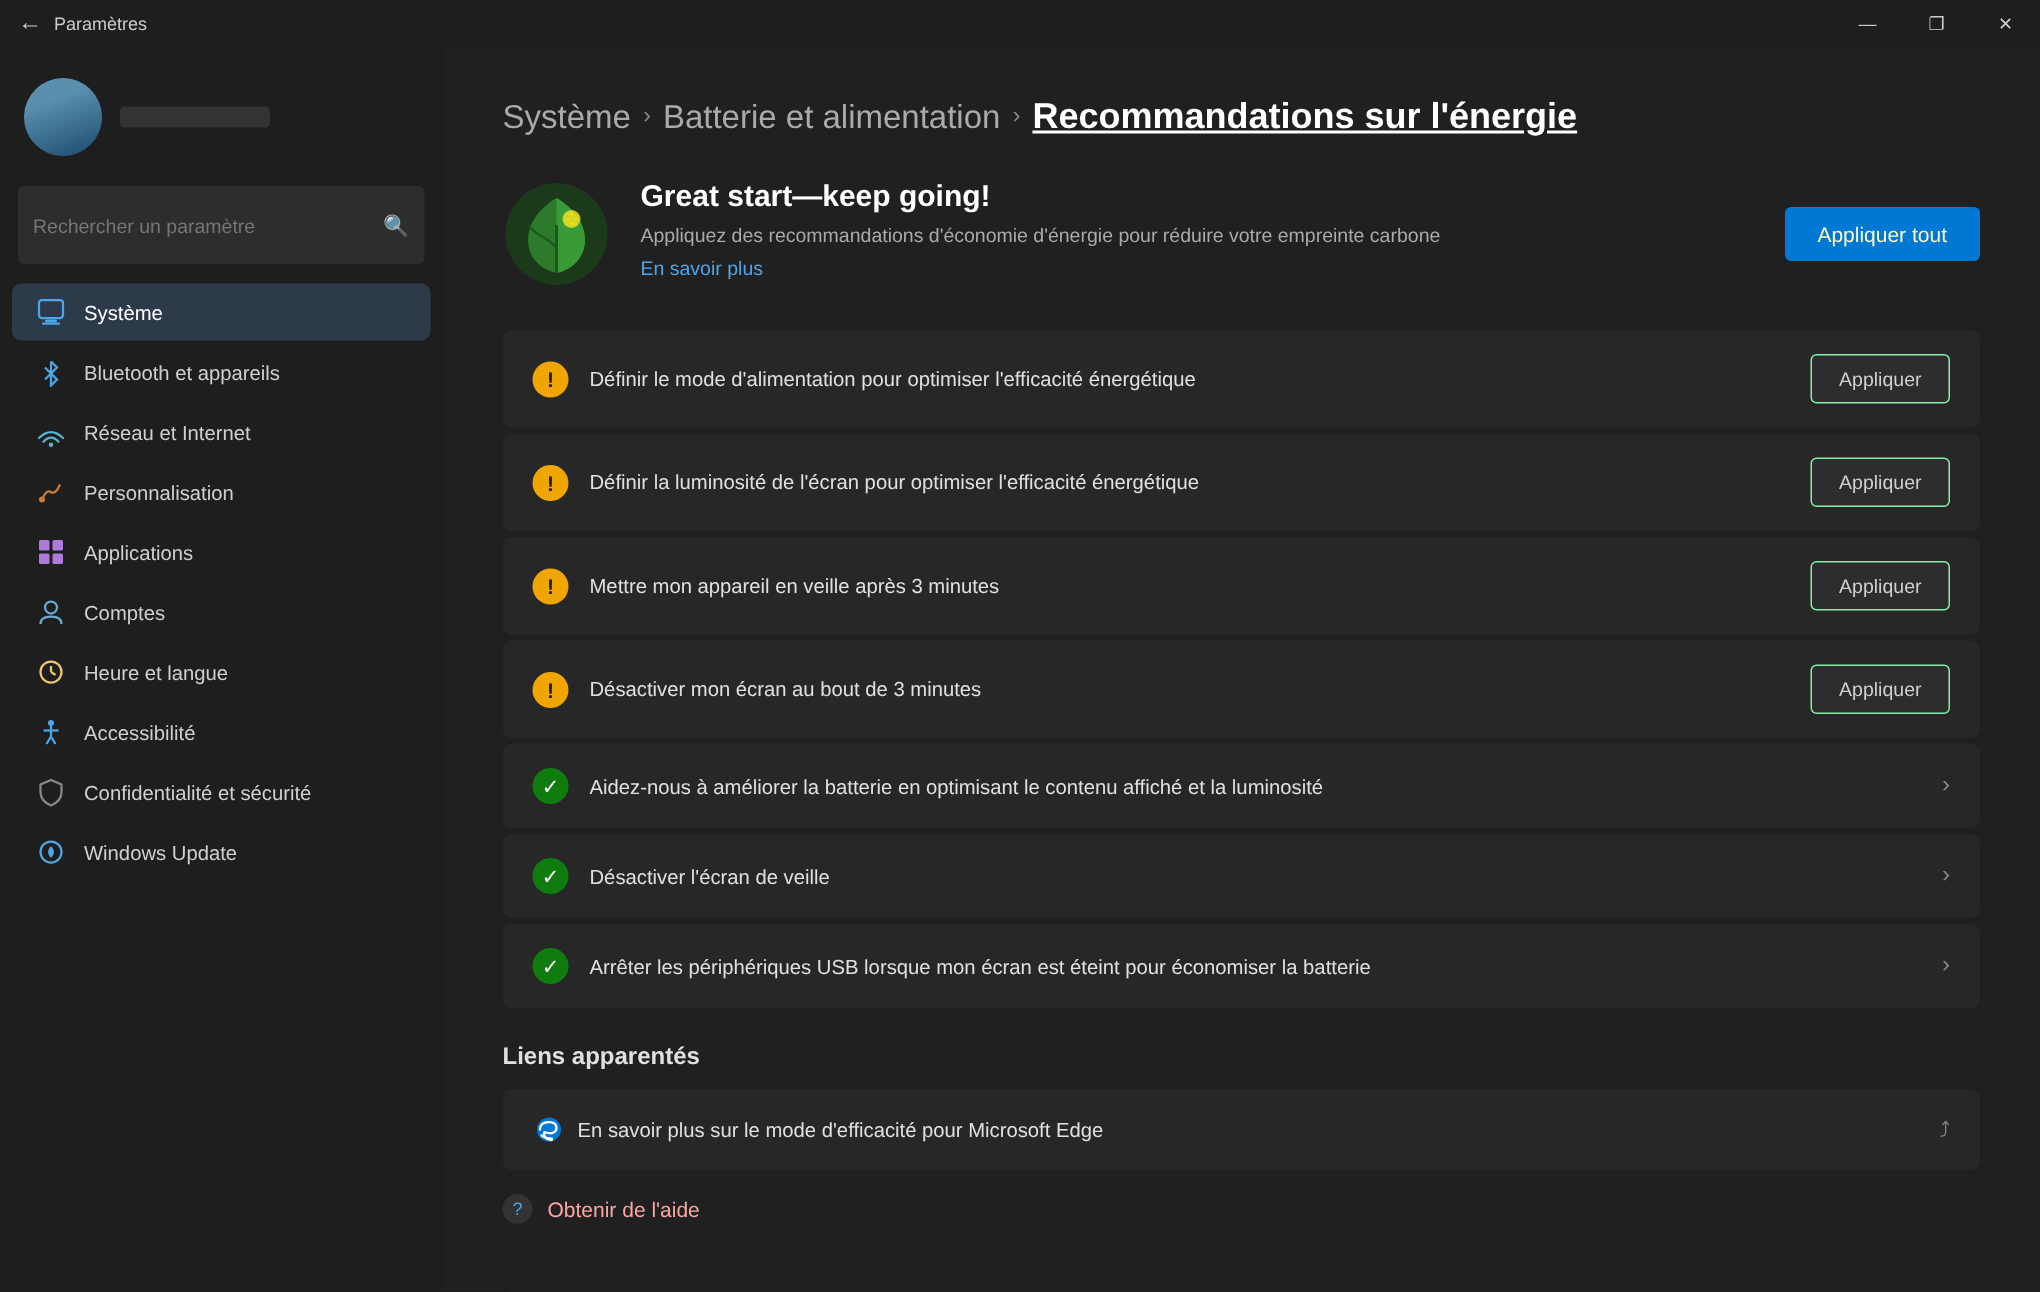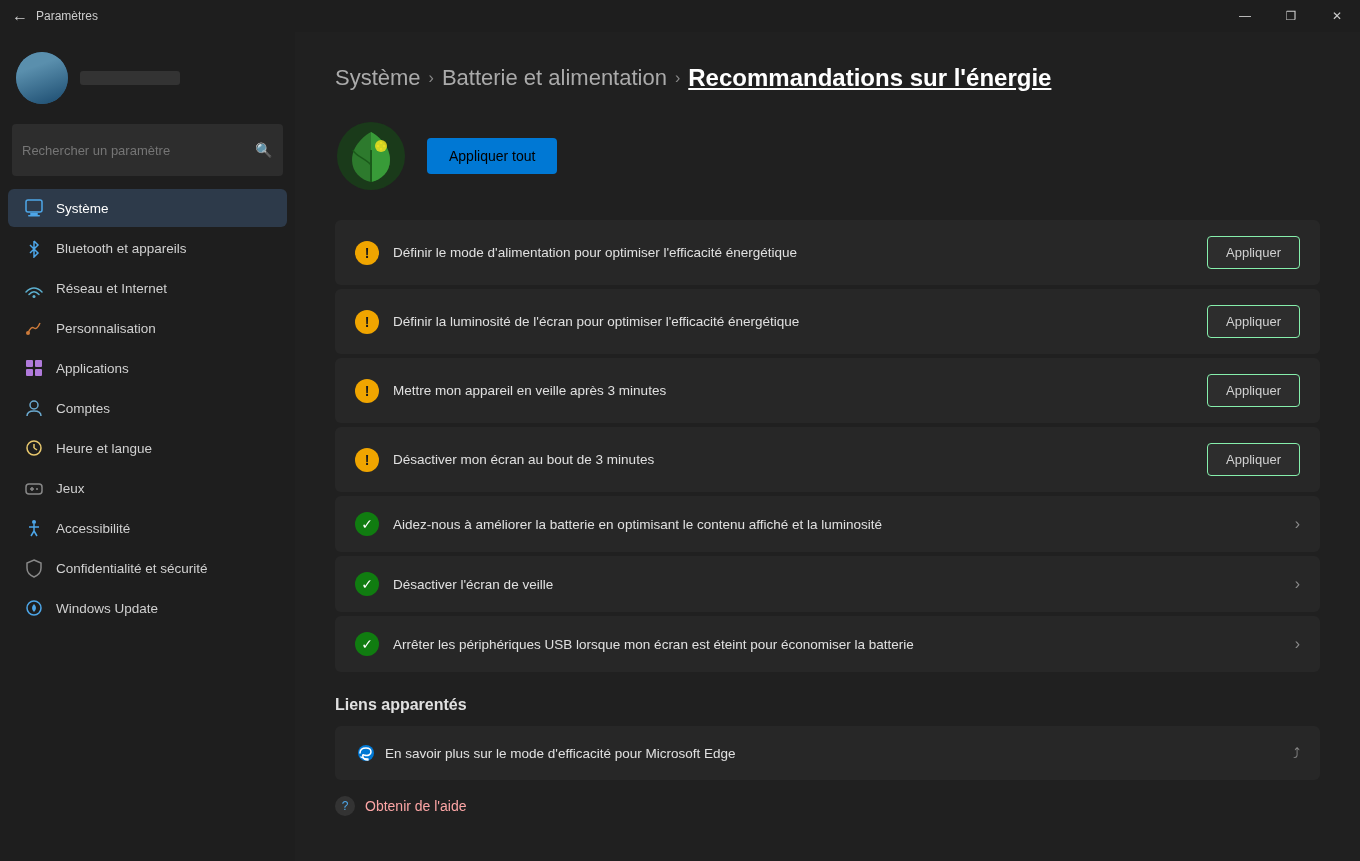--- a/index.html
+++ b/index.html
@@ -195,21 +195,21 @@
       margin-bottom: 6px;
     }
     .hero-link {
       color: #4da6e8;
       font-size: 13px;
       cursor: pointer;
       text-decoration: none;
     }
     .apply-all-btn {
       background: #0078d4;
-      color: #000000;
+      color: #fef9c3;
       border: none;
       border-radius: 4px;
       padding: 10px 22px;
       font-size: 14px;
       cursor: pointer;
       white-space: nowrap;
       flex-shrink: 0;
       align-self: center;
     }
     
@@ -422,31 +422,20 @@
             <circle cx="10" cy="10" r="7" fill="none" stroke="#e8c86e" stroke-width="1.5"></circle>
             <line x1="10" y1="10" x2="10" y2="6" stroke="#e8c86e" stroke-width="1.5"></line>
             <line x1="10" y1="10" x2="13" y2="12" stroke="#e8c86e" stroke-width="1.5"></line>
           </svg>
       </span>
       <span class="nav-label">Heure et langue</span>
     </div>
     <div class="nav-item">
       <span class="nav-icon">
         <svg width="20" height="20" viewBox="0 0 20 20">
-            <rect x="2" y="6" width="16" height="10" rx="3" fill="none" stroke="#888" stroke-width="1.5"></rect>
-            <line x1="8" y1="9" x2="8" y2="13" stroke="#888" stroke-width="1.5"></line>
-            <line x1="6" y1="11" x2="10" y2="11" stroke="#888" stroke-width="1.5"></line>
-            <circle cx="13" cy="11" r="1" fill="#888"></circle>
-          </svg>
-      </span>
-      <span class="nav-label">Jeux</span>
-    </div>
-    <div class="nav-item">
-      <span class="nav-icon">
-        <svg width="20" height="20" viewBox="0 0 20 20">
             <circle cx="10" cy="4" r="2" fill="#4da6e8"></circle>
             <line x1="10" y1="6" x2="10" y2="13" stroke="#4da6e8" stroke-width="1.5"></line>
             <line x1="5" y1="9" x2="15" y2="9" stroke="#4da6e8" stroke-width="1.5"></line>
             <line x1="10" y1="13" x2="7" y2="18" stroke="#4da6e8" stroke-width="1.5"></line>
             <line x1="10" y1="13" x2="13" y2="18" stroke="#4da6e8" stroke-width="1.5"></line>
           </svg>
       </span>
       <span class="nav-label">Accessibilité</span>
     </div>
     <div class="nav-item">
@@ -483,20 +472,25 @@
         <svg class="leaf-svg" viewBox="0 0 72 72" xmlns="http://www.w3.org/2000/svg">
           <circle cx="36" cy="36" r="34" fill="#1a3a1a"></circle>
           <path d="M36 12 C36 12, 55 22, 55 40 C55 52, 46 60, 36 62 C26 60, 17 52, 17 40 C17 22, 36 12, 36 12Z" fill="#2d7a2d"></path>
           <path d="M36 12 C36 12, 55 22, 55 40 C55 52, 46 60, 36 62" fill="#3daa3d" opacity="0.7"></path>
           <path d="M36 62 L36 30" stroke="#1a5a1a" stroke-width="2" fill="none"></path>
           <path d="M36 45 C30 38, 20 36, 18 30" stroke="#1a5a1a" stroke-width="1.5" fill="none"></path>
           <circle cx="46" cy="26" r="6" fill="#f0e020" opacity="0.85"></circle>
           <path d="M46 22 L46 24 M46 28 L46 30 M42 26 L44 26 M48 26 L50 26" stroke="#f0e020" stroke-width="1.5"></path>
         </svg>
       </div>
+      <div class="hero-text">
+        <div class="hero-title">Great start—keep going!</div>
+        <div class="hero-subtitle">Appliquez des recommandations d'économie d'énergie pour réduire votre empreinte carbone</div>
+        <a class="hero-link">En savoir plus</a>
+      </div>
       <button class="apply-all-btn">Appliquer tout</button>
     </div>
 
     <div class="rec-item">
       <div class="status-icon warning">!</div>
       <div class="rec-content">
         <div class="rec-title">Définir le mode d'alimentation pour optimiser l'efficacité énergétique</div>
       </div>
       <button class="apply-btn">Appliquer</button>
     </div>

